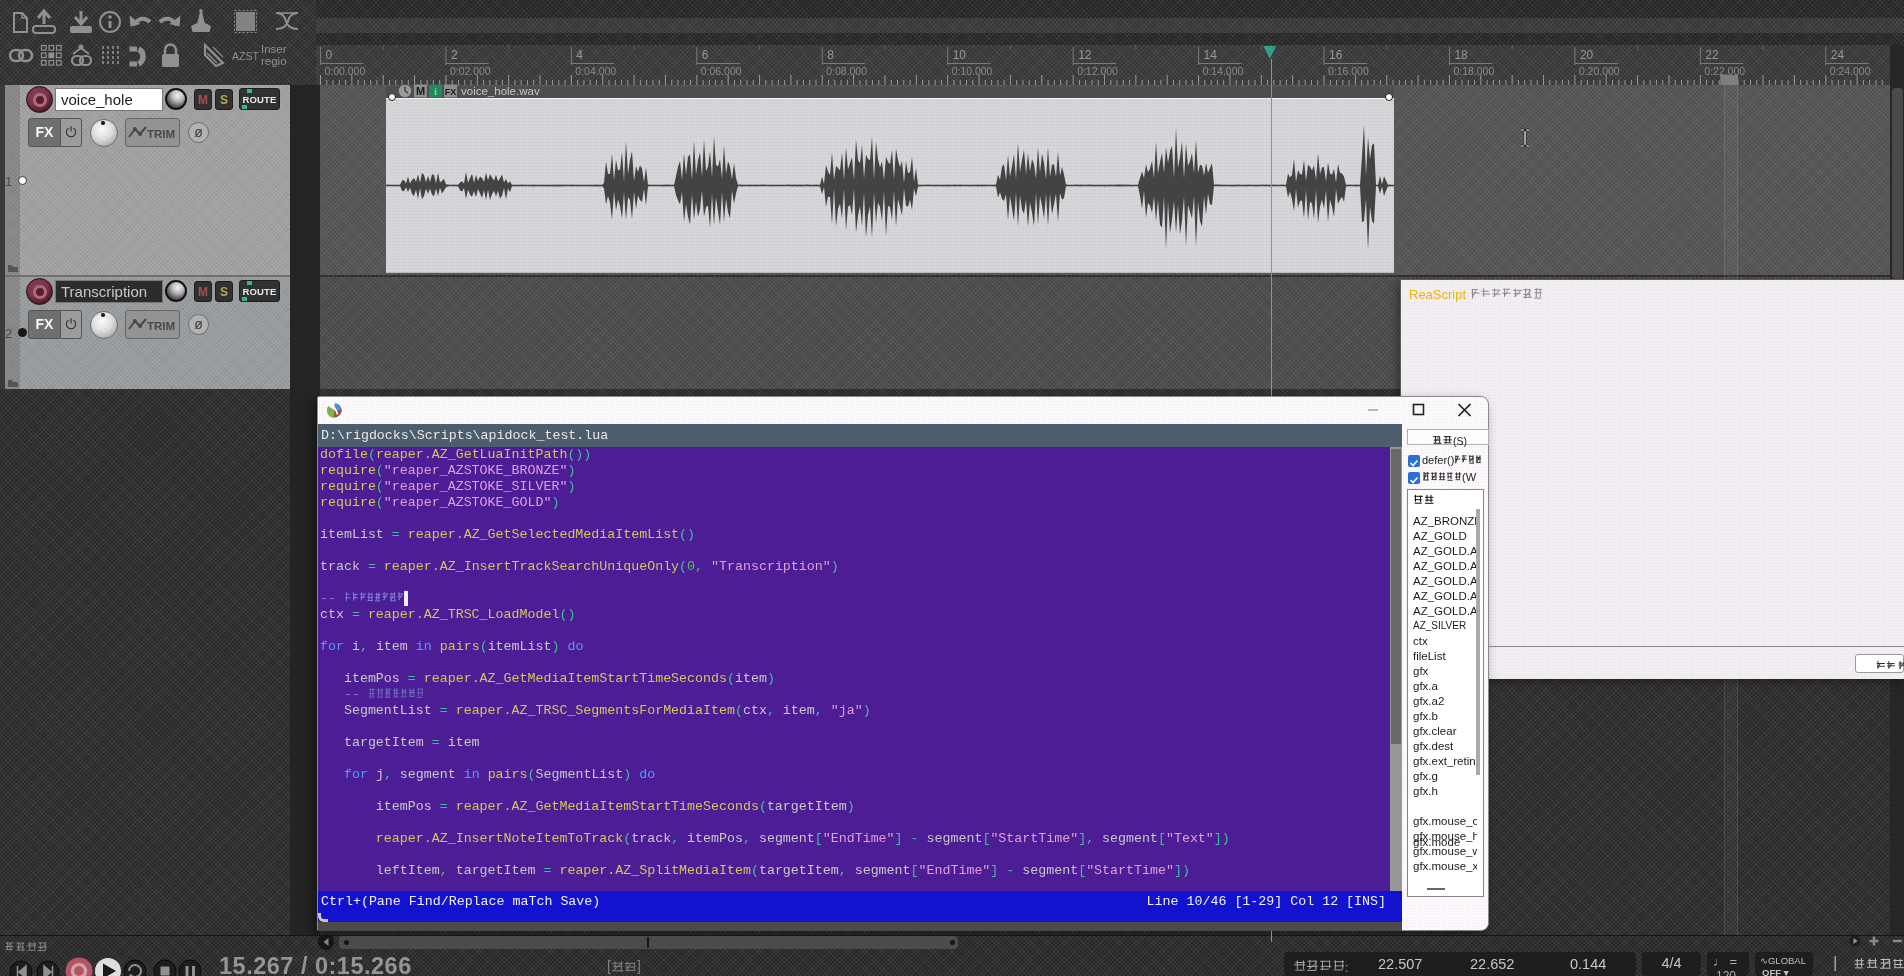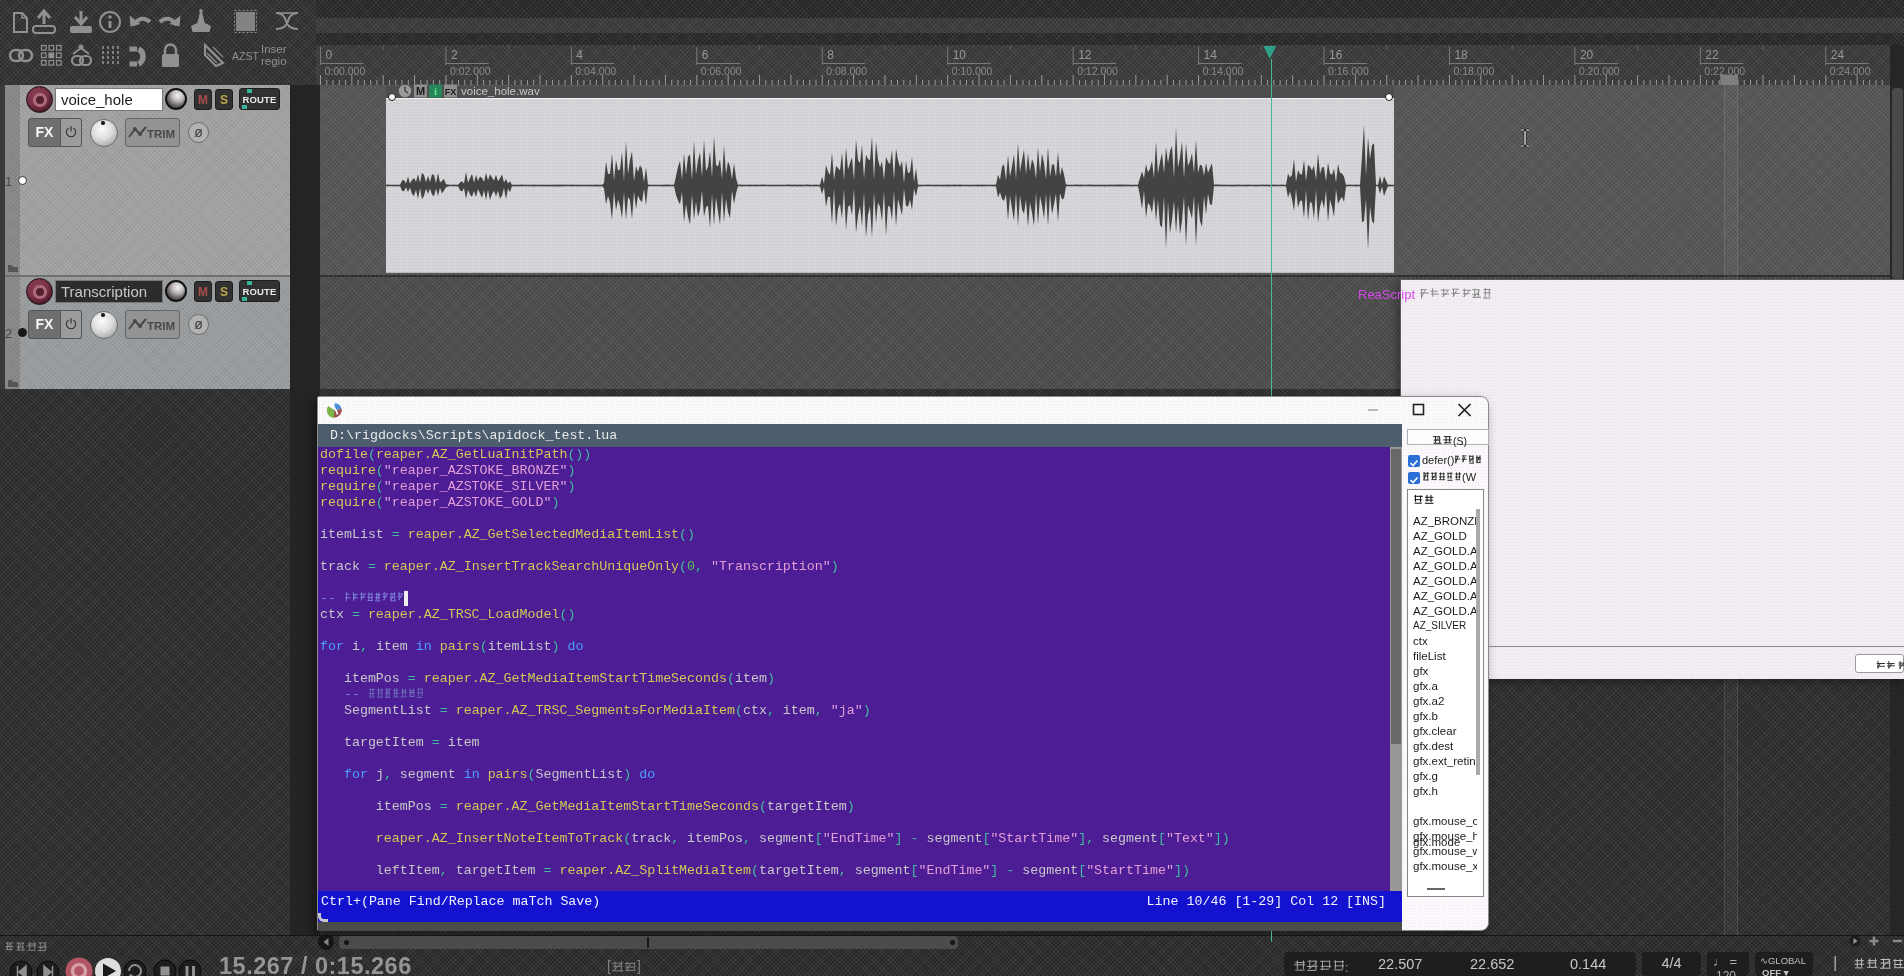--- a/index.html
+++ b/index.html
@@ -468,21 +468,21 @@
   </svg>
 <div class="abs" style="left:388px;top:93px;width:8px;height:8px;border-radius:50%;background:#fff;border:1.5px solid #1a1a1a"></div>
 <div class="abs" style="left:1385px;top:93px;width:8px;height:8px;border-radius:50%;background:#fff;border:1.5px solid #1a1a1a"></div>
 <div class="abs" style="left:1724px;top:85px;width:14px;height:850px;background:rgba(255,255,255,.035);border-left:1px solid rgba(255,255,255,.09);border-right:1px solid rgba(255,255,255,.09)"></div>
 <div class="abs" style="left:1270.5px;top:59px;width:1.5px;height:876px;background:#45b69b"></div>
 <svg class="abs" style="left:1518px;top:128px" width="14" height="20" viewBox="0 0 14 20">
     <path d="M3 2h3m2 0h3M7 3v14M3 18h3m2 0h3M6 2.5h2M6 17.5h2" stroke="#111" stroke-width="2.6"></path>
     <path d="M3 2h3m2 0h3M7 3v14M3 18h3m2 0h3" stroke="#fff" stroke-width="1.2"></path>
   </svg>
 <div class="abs dotsP" style="left:1400px;top:279px;width:504px;height:400px;background:#f2eef3;border-left:1px solid #5a5a5a;border-top:1px solid #5a5a5a;box-shadow:-3px 3px 8px rgba(0,0,0,.35)"></div>
-<div class="abs" style="left:1358px;top:287px;font-size:13px;color:#d946ef">ReaScript <svg width="73" height="13" viewBox="0 0 73 13" style="vertical-align:-1px">
+<div class="abs" style="left:1409px;top:287px;font-size:13px;color:#eab308">ReaScript <svg width="73" height="13" viewBox="0 0 73 13" style="vertical-align:-1px">
       <path d="M1.7 2.6H7.9M1.4 6.0H9.7M2.5 1.9V11.6M5.9 3.5L2.5 10.0M11.3 4.2H18.7M11.8 7.1H20.1M13.7 1.2V9.7M21.7 3.1H30.1M22.4 7.2H30.2M24.6 1.6V9.6M29.2 3.5L23.5 10.0M33.0 2.2H40.0M32.4 6.3H40.3M34.5 1.8V9.3M37.5 3.5L34.0 10.0M43.4 3.3H51.8M43.8 6.7H50.7M45.4 1.6V9.9M50.7 3.5L44.5 10.0M53.2 2.7H60.5M53.3 7.5H60.3M53.2 10.3H62.0M55.7 1.6V11.3M59.6 2.1V10.5M60.5 3.5L55.0 10.0M64.6 2.4H71.8M64.7 5.8H71.5M64.0 11.1H71.5M66.3 1.2V10.3M70.3 2.1V9.9" stroke="#8a8a8a" stroke-width="1.0" fill="none"></path>
     </svg></div>
 <div class="abs" style="left:1401px;top:646px;width:503px;height:1px;background:#8a8a8a"></div>
 <div class="abs" style="left:1855px;top:654px;width:49px;height:19px;background:#fff;border:1px solid #9a9a9a;border-radius:3px;padding:2px 0 0 19px"><svg width="33" height="11" viewBox="0 0 33 11" style="vertical-align:0px">
       <path d="M1.7 3.5H10.0M2.1 6.3H10.0M3.0 0.8V8.4M5.5 2.9L2.7 8.3M11.8 3.6H19.6M12.2 5.8H19.8M13.8 1.1V8.5M17.0 2.9L13.7 8.3M23.7 3.1H31.7M23.6 5.1H32.3M25.1 1.2V9.2M29.0 2.9L24.7 8.3" stroke="#333" stroke-width="1.0" fill="none"></path>
     </svg></div>
 <div class="abs dotsP" style="left:317px;top:396px;width:1172px;height:535px;background:#fbfafb;border:1px solid #8a8a8a;border-radius:2px 8px 8px 2px;box-shadow:-4px 5px 12px rgba(0,0,0,.45)"></div>
 <svg class="abs" style="left:326px;top:402px" width="17" height="17" viewBox="0 0 17 17">
     <circle cx="8.5" cy="8.5" r="8" fill="#fff"></circle>
     <path d="M8.5 1.2a7.3 7.3 0 0 1 7.1 5.6l-7.1 1.7z" fill="#4a90d9"></path>
@@ -491,21 +491,21 @@
     <path d="M5 3c2.5 1.5 5.5 4.5 6.5 9.5" stroke="#fff" stroke-width="1.6" fill="none"></path>
   </svg>
 <div class="abs" style="left:347px;top:422px;font-size:13.5px;color:#0ea5e9">apidock_test.lua - ReaScript <svg width="54" height="13" viewBox="0 0 54 13" style="vertical-align:-2px">
       <path d="M1.2 2.1H10.3M1.9 6.7H10.8M2.1 10.9H12.4M4.5 1.5V10.3M10.0 2.1V10.7M8.7 3.5L3.2 10.0M14.4 3.8H25.3M15.1 6.4H25.9M15.9 10.5H25.1M16.7 2.0V10.4M23.2 1.7V11.1M20.2 3.5L16.7 10.0M28.0 2.5H37.8M28.9 6.4H38.7M27.9 11.2H39.4M31.4 1.2V11.0M37.8 1.3V11.1M38.2 3.5L30.2 10.0M41.4 4.1H51.9M42.0 7.3H51.7M42.7 10.8H51.1M43.9 1.8V11.4M49.0 1.1V10.9M51.1 3.5L43.7 10.0" stroke="#1a1a1a" stroke-width="1.1" fill="none"></path>
     </svg></div>
 <svg class="abs" style="left:1360px;top:400px" width="120" height="20" viewBox="0 0 120 20">
     <path d="M8 10h10" stroke="#909090" stroke-width="1.2"></path>
     <rect x="53.5" y="4.5" width="10" height="10" fill="none" stroke="#222" stroke-width="1.6"></rect>
     <path d="M98.5 4l12 12m0-12l-12 12" stroke="#1a1a1a" stroke-width="1.6"></path>
   </svg>
-<div class="abs mono" style="left:318px;top:424px;width:1084px;height:23px;background:#4d5d6e;font-size:13.3px;line-height:23px;color:#e8e8e8;padding-left:12px">D:\rigdocks\Scripts\apidock_test.lua</div>
+<div class="abs mono" style="left:318px;top:424px;width:1084px;height:23px;background:#4d5d6e;font-size:13.3px;line-height:23px;color:#e8e8e8;padding-left:3px">D:\rigdocks\Scripts\apidock_test.lua</div>
 <div class="abs" style="left:318px;top:447px;width:1072px;height:444px;background:#4c1d95;overflow:hidden">
     <pre style="font-size:13.3px;line-height:16px;color:#c8c8c8;margin-left:2px"><span class="f">dofile</span><span class="o">(</span><span class="f">reaper.AZ_GetLuaInitPath</span><span class="o">())</span>
 <span class="f">require</span><span class="o">(</span><span class="s">"reaper_AZSTOKE_BRONZE"</span><span class="o">)</span>
 <span class="f">require</span><span class="o">(</span><span class="s">"reaper_AZSTOKE_SILVER"</span><span class="o">)</span>
 <span class="f">require</span><span class="o">(</span><span class="s">"reaper_AZSTOKE_GOLD"</span><span class="o">)</span>
 
 itemList <span class="o">=</span> <span class="f">reaper.AZ_GetSelectedMediaItemList</span><span class="o">()</span>
 
 track <span class="o">=</span> <span class="f">reaper.AZ_InsertTrackSearchUniqueOnly</span><span class="o">(</span><span class="n">0</span><span class="o">,</span> <span class="s">"Transcription"</span><span class="o">)</span>
 

